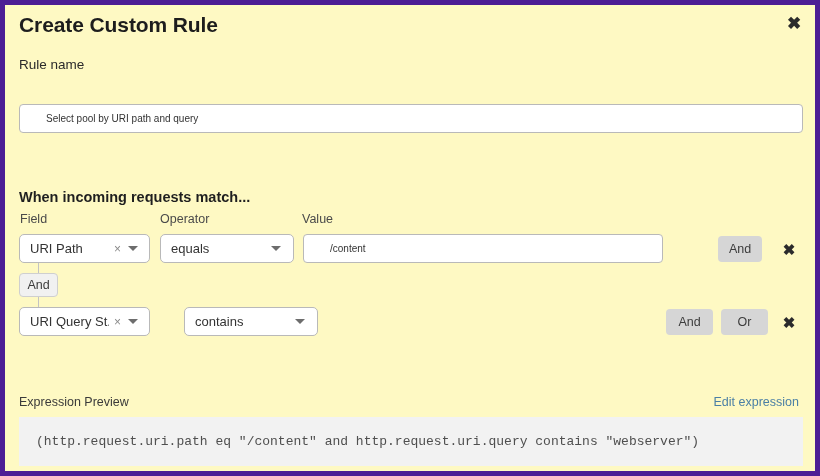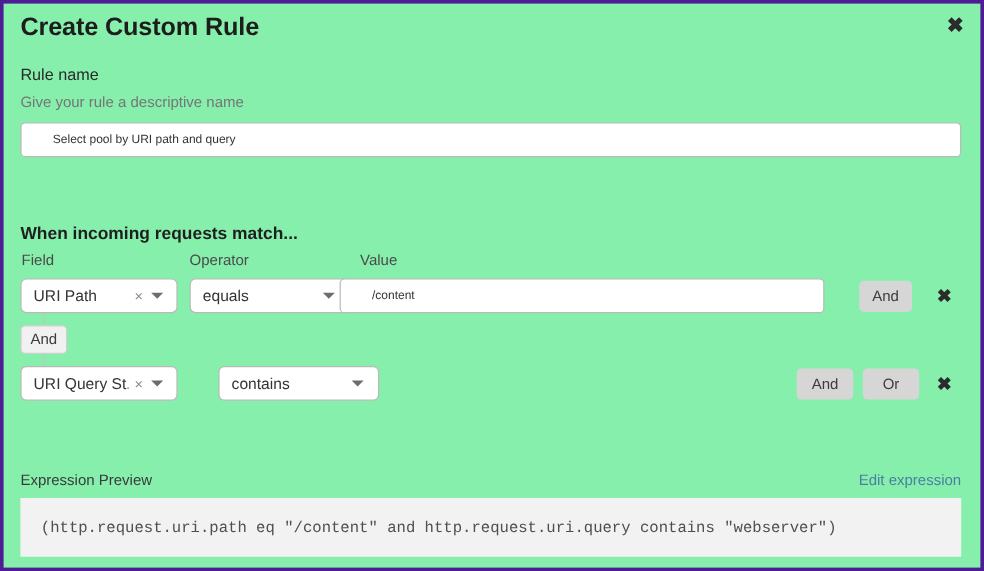--- a/index.html
+++ b/index.html
@@ -7,22 +7,22 @@
     margin: 0; padding: 0;
     width: 820px; height: 476px;
     background: #ffffff;
     font-family: "Liberation Sans", sans-serif;
     -webkit-font-smoothing: antialiased;
   }
   .dialog {
     position: relative;
     width: 820px;
     height: 476px;
-    background: #86efac;
-    border: 3px solid #4c1d95;
+    background: #fef9c3;
+    border: 5px solid #4c1d95;
     overflow: hidden;
   }
   
   .dlg-title {
     position: absolute;
     left: 14px; top: 8px;
     font-size: 21px;
     font-weight: bold;
     color: #1d1d1d;
     letter-spacing: -0.1px;
@@ -118,21 +118,21 @@
     border-left: 5px solid transparent;
     border-right: 5px solid transparent;
     border-top: 5px solid #6d6d6d;
     margin-right: 11px;
     margin-left: 2px;
   }
   .caret-wide { margin-right: 12px; }
 
   #field-select-1 { left: 14px;  top: 229px; width: 131px; }
   #op-select-1    { left: 155px; top: 229px; width: 134px; }
-  #value-input-1  { left: 280px; top: 229px; width: 404px; height: 29px; }
+  #value-input-1  { left: 298px; top: 229px; width: 360px; height: 29px; }
 
   #field-select-2 { left: 14px;  top: 302px; width: 131px; }
   #op-select-2    { left: 155px; top: 302px; width: 134px; margin-left: 24px; }
   #value-input-2  { left: 297px; top: 302px; width: 354px; height: 29px; }
 
   
   .logic-btn {
     position: absolute;
     height: 26px;
     background: #d6d6d6;
@@ -218,21 +218,20 @@
 </style>
 </head>
 <body>
 
 <div class="dialog">
 
   <div class="dlg-title">Create Custom Rule</div>
   <div class="close-btn">✖</div>
 
   <div class="label-strong" id="rule-name-label">Rule name</div>
-  <div class="label-sub" id="rule-name-help">Give your rule a descriptive name</div>
   <input class="text-input" id="rule-name-input" type="text" value="Select pool by URI path and query" style="">
 
   <div class="label-strong" id="match-heading">When incoming requests match...</div>
 
   <div class="col-header" id="col-field">Field</div>
   <div class="col-header" id="col-operator">Operator</div>
   <div class="col-header" id="col-value">Value</div>
 
   <div class="select-box" id="field-select-1">
     <span class="select-text">URI Path</span>

